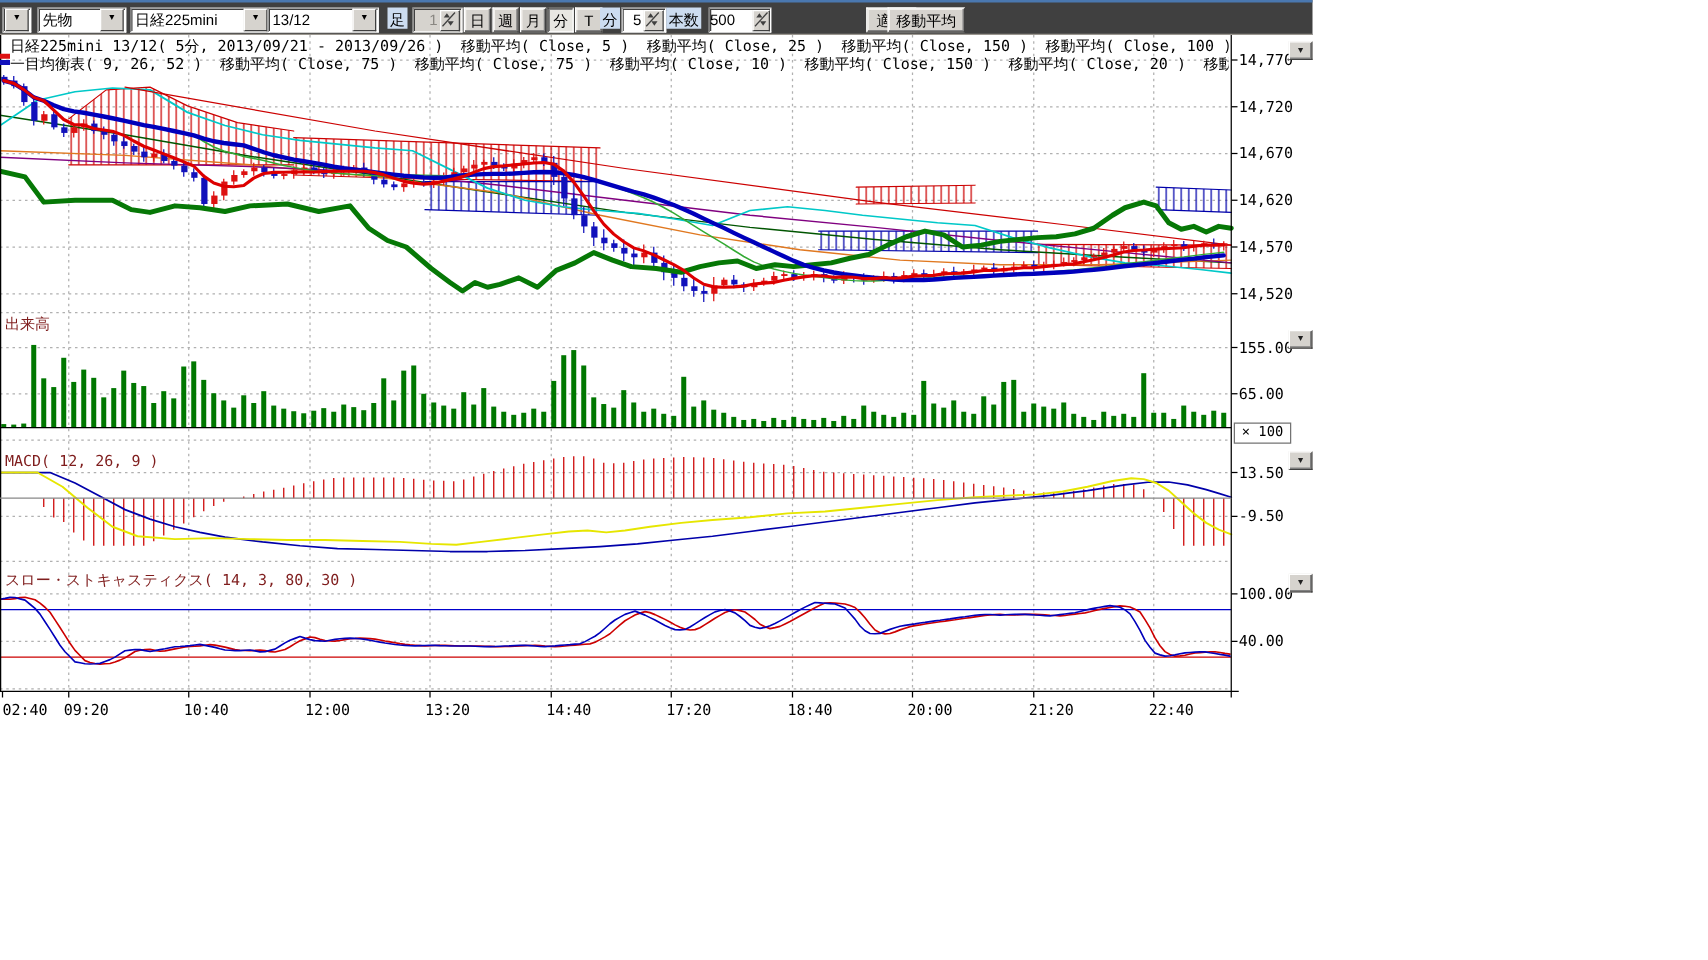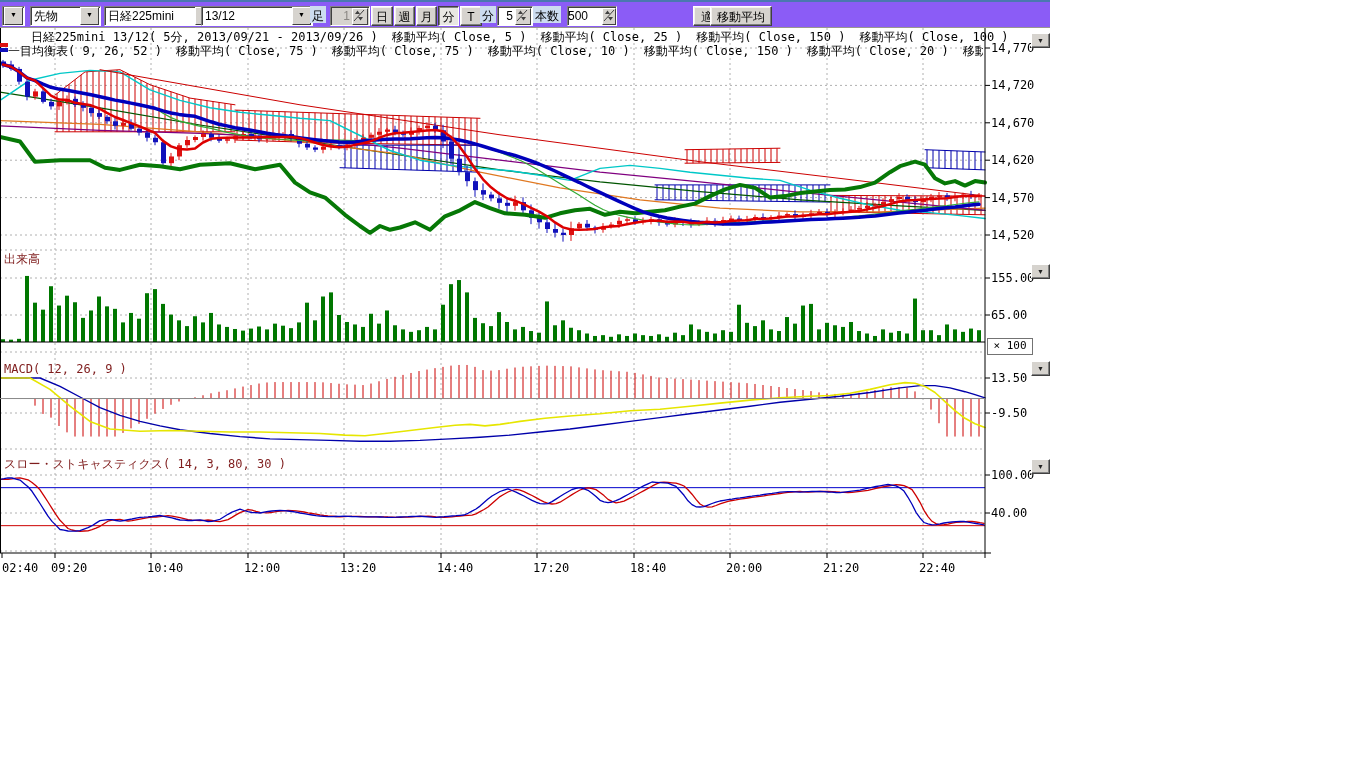--- a/index.html
+++ b/index.html
@@ -1,19 +1,19 @@
 <!DOCTYPE html>
 <html><head>
 <meta charset="utf-8">
 <style>
   html,body{margin:0;padding:0;background:#fff;}
   .screen{position:relative;width:1366px;height:768px;background:#ffffff;overflow:hidden;
           font-family:"Liberation Sans",sans-serif;}
   
-  .toolbar{position:absolute;left:0;top:0;width:1050px;height:28px;background:#8b5cf6;
+  .toolbar{position:absolute;left:0;top:0;width:1050px;height:28px;background:#404040;
            border-top:2px solid #4a78b0;border-bottom:1px solid #9a968f;box-sizing:border-box;}
   .tb{position:absolute;top:4px;height:20px;box-sizing:border-box;font-size:12px;line-height:18px;}
   .combo{background:#fff;border:1px solid;border-color:#808080 #fff #fff #808080;
          box-shadow:inset 1px 1px 0 #404040;display:flex;align-items:center;}
   .combo .ctext{flex:1;padding:0 3px;white-space:nowrap;overflow:hidden;font-size:12px;}
   .combo .abtn{width:17px;height:16px;margin:1px;background:#d6d3ce;border:1px solid;
                border-color:#fff #404040 #404040 #fff;font-size:7px;line-height:14px;text-align:center;color:#000;}
   .wbtn{background:#d6d3ce;border:1px solid;border-color:#fff #404040 #404040 #fff;
         box-shadow:inset -1px -1px 0 #808080,inset 1px 1px 0 #f4f2ee;
         text-align:center;font-size:12px;padding-top:1px;cursor:default;}
@@ -50,21 +50,21 @@
       <span class="abtn" style="margin-left:auto;">▼</span>
     </div>
     <div class="tb combo" style="left:30px;width:71px;">
       <span class="ctext">先物</span>
       <span class="abtn">▼</span>
     </div>
     <div class="tb combo" style="left:104px;width:112px;">
       <span class="ctext">日経225mini</span>
       <span class="abtn">▼</span>
     </div>
-    <div class="tb combo" style="left:201px;width:112px;">
+    <div class="tb combo" style="left:214px;width:89px;">
       <span class="ctext">13/12</span>
       <span class="abtn">▼</span>
     </div>
 
     <div class="tb lblhl" style="left:310px;">足</div>
 
     <div class="tb spin disabled" style="left:330px;width:40px;">
       <span class="sval">1</span>
       <span class="spinbtn"><svg width="12" height="13">
             <line x1="1" y1="12" x2="11" y2="1" stroke="#404040"></line>
@@ -719,21 +719,21 @@
         <text x="340" y="572" font-size="12" font-family="DejaVu Sans Mono, Liberation Mono, monospace" fill="#000">13:20</text>
         <text x="437" y="572" font-size="12" font-family="DejaVu Sans Mono, Liberation Mono, monospace" fill="#000">14:40</text>
         <text x="533" y="572" font-size="12" font-family="DejaVu Sans Mono, Liberation Mono, monospace" fill="#000">17:20</text>
         <text x="630" y="572" font-size="12" font-family="DejaVu Sans Mono, Liberation Mono, monospace" fill="#000">18:40</text>
         <text x="726" y="572" font-size="12" font-family="DejaVu Sans Mono, Liberation Mono, monospace" fill="#000">20:00</text>
         <text x="823" y="572" font-size="12" font-family="DejaVu Sans Mono, Liberation Mono, monospace" fill="#000">21:20</text>
         <text x="919" y="572" font-size="12" font-family="DejaVu Sans Mono, Liberation Mono, monospace" fill="#000">22:40</text>
       </g>
   </svg>
 
-  <div class="legendrow" style="top:29px;margin-left:23px;" id="legend1"><span>日経225mini 13/12( 5分, 2013/09/21 - 2013/09/26 )</span><span>移動平均( Close, 5 )</span><span>移動平均( Close, 25 )</span><span>移動平均( Close, 150 )</span><span>移動平均( Close, 100 )</span></div>
+  <div class="legendrow" style="top:29px;" id="legend1"><span>日経225mini 13/12( 5分, 2013/09/21 - 2013/09/26 )</span><span>移動平均( Close, 5 )</span><span>移動平均( Close, 25 )</span><span>移動平均( Close, 150 )</span><span>移動平均( Close, 100 )</span></div>
   <div class="legendrow" style="top:43px;" id="legend2"><span>一目均衡表( 9, 26, 52 )</span><span>移動平均( Close, 75 )</span><span>移動平均( Close, 75 )</span><span>移動平均( Close, 10 )</span><span>移動平均( Close, 150 )</span><span>移動平均( Close, 20 )</span><span>移動平均( Close</span></div>
   <div class="panelabel" style="top:251px;">出来高</div>
   <div class="panelabel" style="top:362px;">MACD( 12, 26, 9 )</div>
   <div class="panelabel" style="top:456px;">スロー・ストキャスティクス( 14, 3, 80, 30 )</div>
   <div class="multbadge">× 100</div>
 
   <button class="panedd" style="top:33px;">▼</button>
   <button class="panedd" style="top:264px;">▼</button>
   <button class="panedd" style="top:361px;">▼</button>
   <button class="panedd" style="top:459px;">▼</button>

